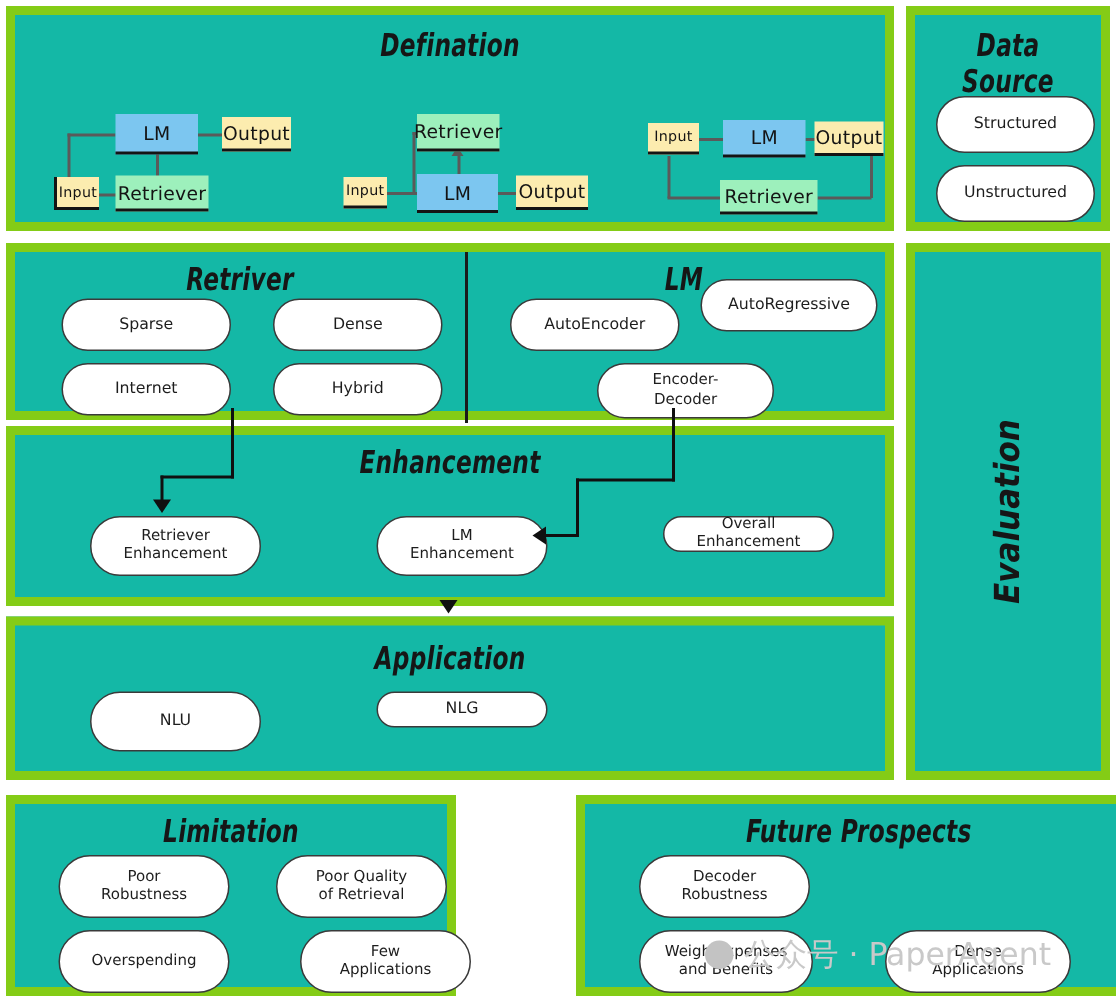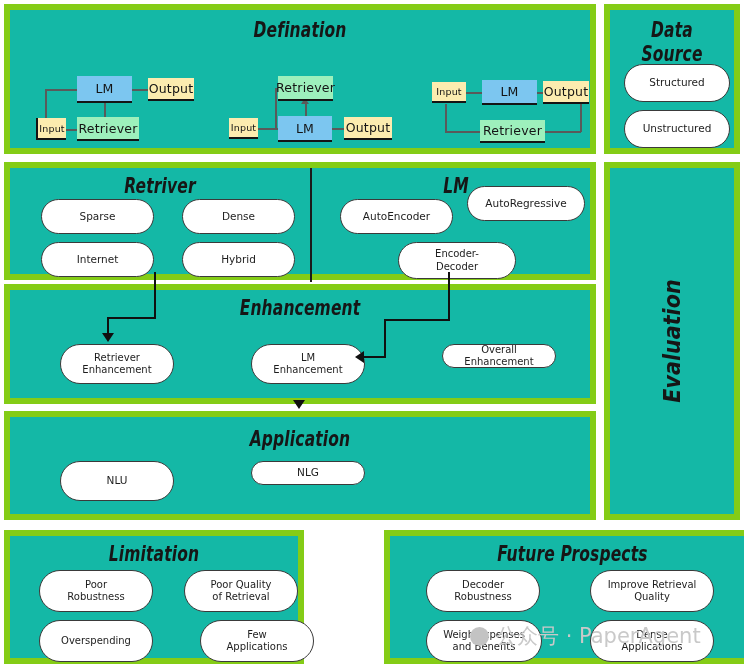--- a/index.html
+++ b/index.html
@@ -286,24 +286,20 @@
     </div>
   </div>
 
   <div class="panel" style="left:384px; top:530px; width:377px; height:134px;">
     <div class="panel-title" style="top:6px;">Future Prospects</div>
 
     <div class="pill two-line" style="left:36px; top:34px; width:114px; height:42px; flex-direction:column;">
       <span>Decoder</span>
       <span>Robustness</span>
     </div>
-    <div class="pill two-line" style="left:200px; top:34px; width:124px; height:42px; flex-direction:column;">
-      <span>Improve Retrieval</span>
-      <span>Quality</span>
-    </div>
     <div class="pill two-line" style="left:36px; top:84px; width:116px; height:42px; flex-direction:column;">
       <span>Weigh Expenses</span>
       <span>and Benefits</span>
     </div>
     <div class="pill two-line" style="left:200px; top:84px; width:124px; height:42px; flex-direction:column;">
       <span>Dense</span>
       <span>Applications</span>
     </div>
   </div>
 

